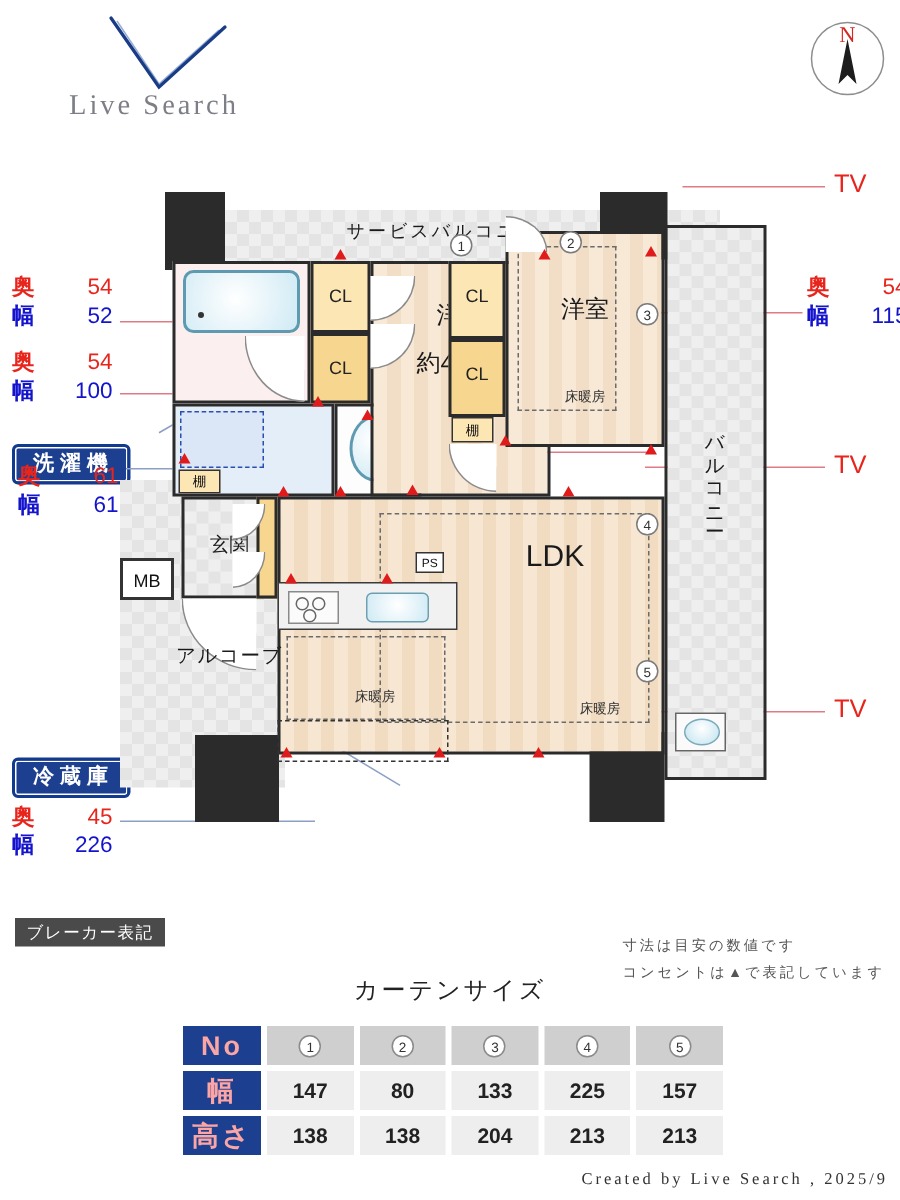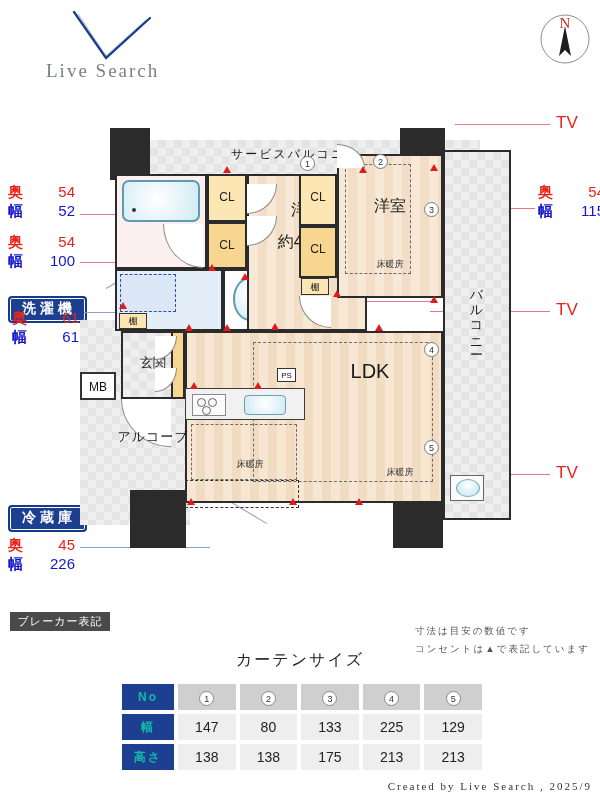--- a/index.html
+++ b/index.html
@@ -94,24 +94,24 @@
   #breaker .bd { border:1px solid #b9b9b9; border-top:0; background:#fff; color:#e8251c;
                  font-size:19px; text-align:center; padding:2px 0 4px; }
 
   
   #note { right:10px; top:622px; text-align:left; color:#555; font-size:9.5px; line-height:1.9; letter-spacing:2px; }
 
   
   #curtitle { left:0; right:0; top:650px; text-align:center; font-size:16px; color:#222; letter-spacing:2px; }
   #curtain { left:118px; top:680px; width:368px; }
   #curtain table { border-collapse:separate; border-spacing:4px; width:100%; }
-  #curtain th.rh { background:#1d3f8f; color:#14b8a6; font-size:12px; font-weight:700;
+  #curtain th.rh { background:#1d3f8f; color:#fca5a5; font-size:18px; font-weight:700;
                    width:52px; height:26px; text-align:center; letter-spacing:2px; }
   #curtain td.hd { background:#cfcfcf; height:26px; text-align:center; }
-  #curtain td.vl { background:#eeeeee; height:16px; text-align:center; font-size:14px; color:#222; }
+  #curtain td.vl { background:#eeeeee; height:16px; text-align:center; font-size:14px; color:#222;font-weight:bold; }
   #curtain .num { display:inline-block; width:15px; height:15px; line-height:14px; border-radius:50%;
                   border:1px solid #8a8a8a; background:#fff; font-size:9px; color:#333; }
 
   #footer { right:8px; bottom:8px; font-size:11px; color:#333; letter-spacing:2px;
             font-family:"Liberation Serif","DejaVu Serif",serif; }
 </style>
 </head>
 <body>
 
 <div class="abs" id="logo">
@@ -353,27 +353,27 @@
       <td class="hd"><span class="num">3</span></td>
       <td class="hd"><span class="num">4</span></td>
       <td class="hd"><span class="num">5</span></td>
     </tr>
     <tr>
       <th class="rh">幅</th>
       <td class="vl">147</td>
       <td class="vl">80</td>
       <td class="vl">133</td>
       <td class="vl">225</td>
-      <td class="vl">129</td>
+      <td class="vl">157</td>
     </tr>
     <tr>
       <th class="rh">高さ</th>
       <td class="vl">138</td>
       <td class="vl">138</td>
-      <td class="vl">175</td>
+      <td class="vl">204</td>
       <td class="vl">213</td>
       <td class="vl">213</td>
     </tr>
   </tbody>
     </table>
 </div>
 
 <div class="abs" id="footer">Created by Live Search , 2025/9</div>
 
 </body></html>

